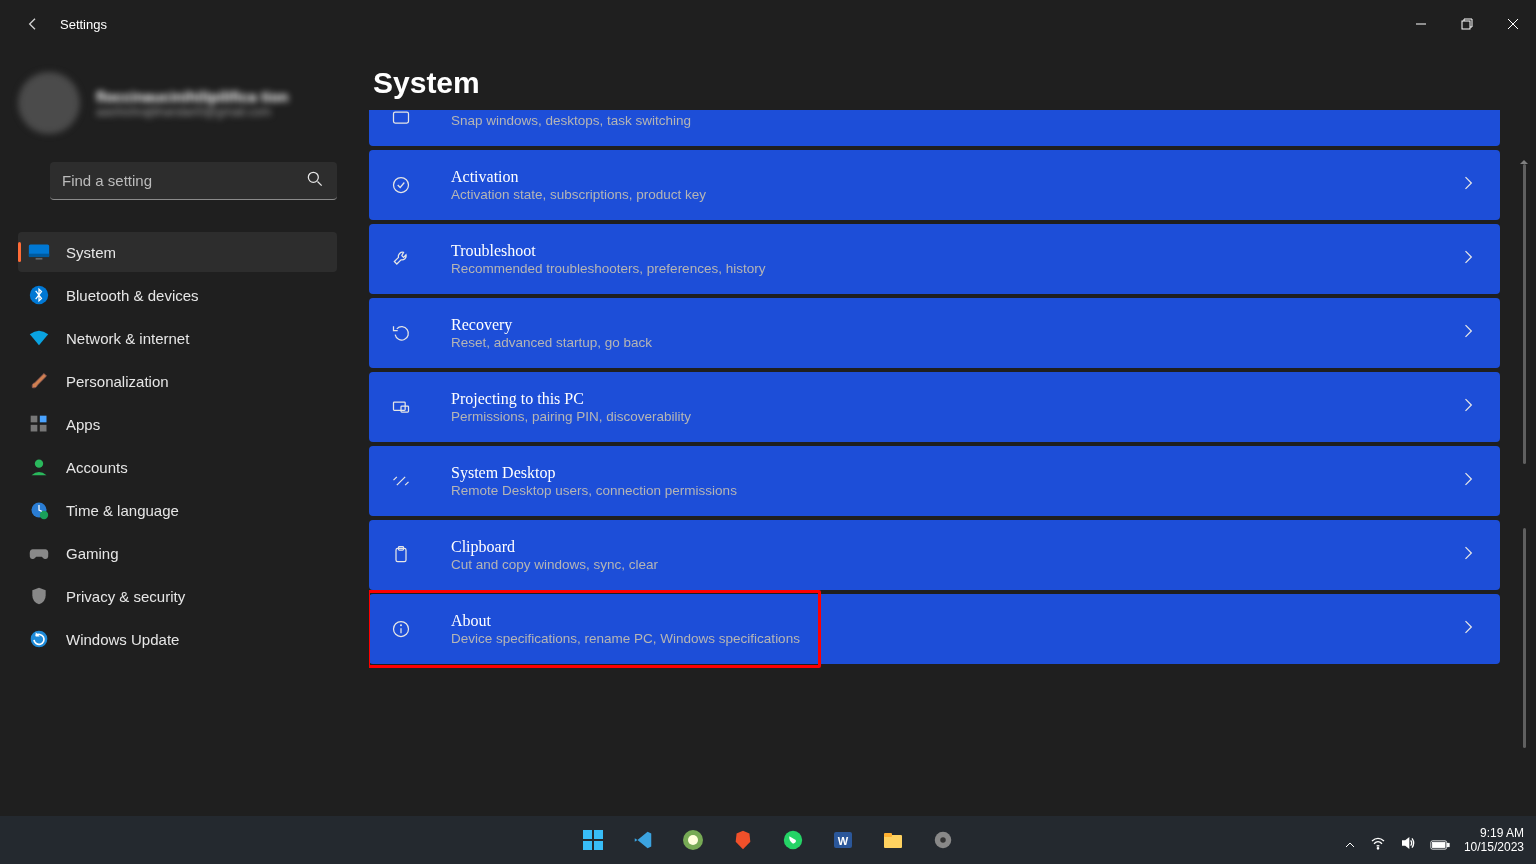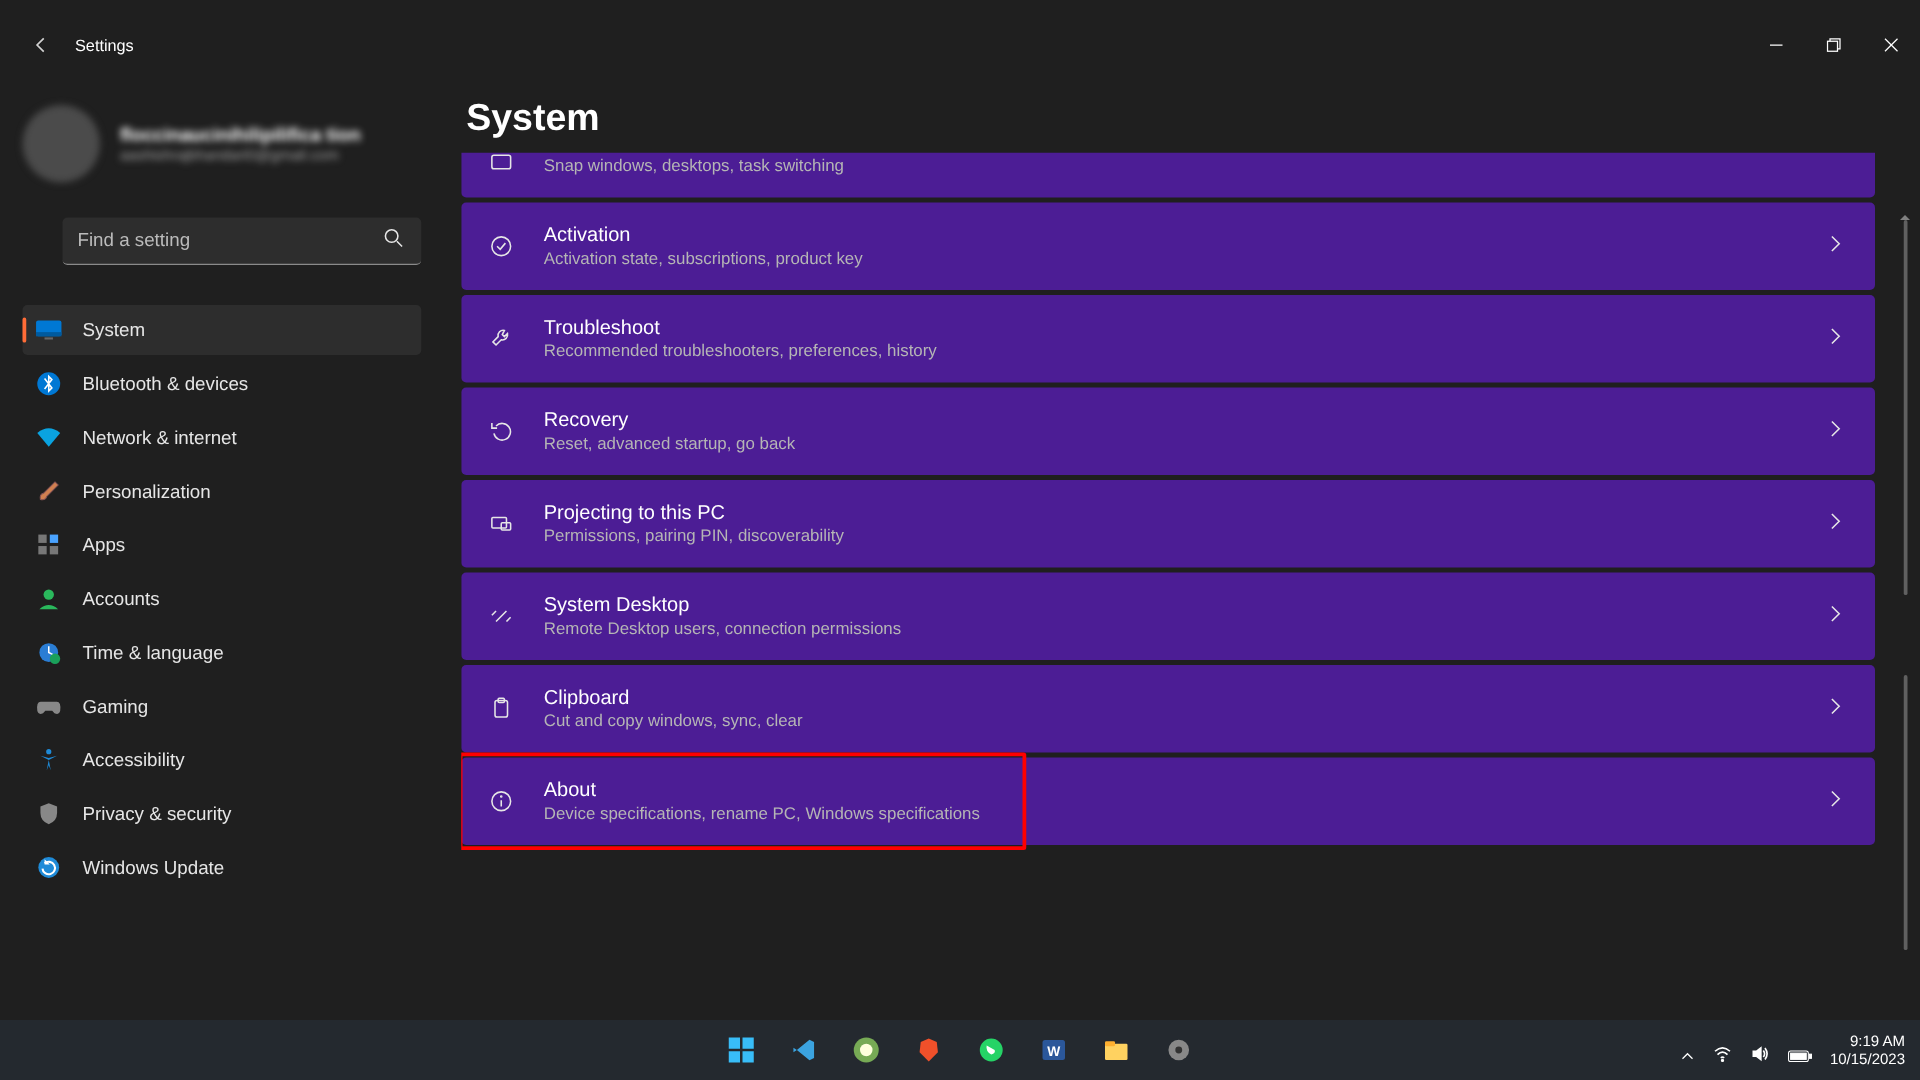--- a/index.html
+++ b/index.html
@@ -1,18 +1,18 @@
 <!DOCTYPE html>
 <html><head>
 <meta charset="utf-8">
 <style>
   * { box-sizing: border-box; margin: 0; padding: 0; }
   html, body { width: 1536px; height: 864px; overflow: hidden; font-family: "Segoe UI", sans-serif; background: #1e1e1e; color: #e6e6e6; }
   .window { width: 100%; height: 100%; background: #1f1f1f; display: flex; flex-direction: column; }
-  .titlebar { height: 48px; display: flex; align-items: center; justify-content: space-between; padding: 0 0 0 8px; margin-top: 12px; }
+  .titlebar { height: 48px; display: flex; align-items: center; justify-content: space-between; padding: 0 0 0 8px; }
   .titlebar-left { display: flex; align-items: center; gap: 18px; padding-left: 16px;}
   .titlebar-left .back-arrow { width: 18px; height: 18px; display:inline-flex; align-items:center; justify-content:center; opacity:.8;}
   .titlebar-title { font-size: 13px; color: #fff; }
   .win-controls { display: flex; height: 100%; }
   .win-btn { width: 46px; height: 100%; display:flex; align-items:center; justify-content:center; }
   .win-btn svg { stroke: #fff; }
   .body { flex:1; display:flex; min-height:0; }
   .sidebar { width: 355px; padding: 24px 18px 0 18px; display:flex; flex-direction:column; gap:6px;}
   .profile { display:flex; align-items:center; gap:16px; margin-bottom: 22px; filter: blur(3px); }
   .avatar { width: 62px; height: 62px; border-radius: 50%; background: #4b4b4b; }
@@ -24,25 +24,25 @@
   .search .sicon { position:absolute; right:12px; top:50%; transform:translateY(-50%); }
   .nav { display:flex; flex-direction:column; gap:3px; }
   .nav-item { display:flex; align-items:center; gap:16px; height:40px; padding:0 10px; border-radius:4px; font-size:15px; cursor:pointer; position:relative;}
   .nav-item.active { background:#2d2d2d; }
   .nav-item.active::before { content:""; position:absolute; left:0; top:10px; bottom:10px; width:3px; background:#ff6c37; border-radius:2px;}
   .nav-icon { width:22px; height:22px; display:inline-flex; align-items:center; justify-content:center; font-size:18px;}
   .main { flex:1; min-width:0; display:flex; flex-direction:column; padding: 18px 0 0 14px; position: relative;}
   .page-title { font-size: 30px; font-weight:600; color:#fff; margin-bottom: 10px; margin-left: 4px;}
   .list-wrap { flex:1; overflow:hidden; padding-right: 36px; position:relative;}
   .list { display:flex; flex-direction:column; gap:4px; }
-  .row { background:#4c1d95; border-radius:4px; min-height:70px; display:flex; align-items:center; padding: 0 22px 0 18px; gap:20px; position:relative;}
+  .row { background:#1d4ed8; border-radius:4px; min-height:70px; display:flex; align-items:center; padding: 0 22px 0 18px; gap:36px; position:relative;}
   .row.first-partial { min-height:36px; align-items: flex-start; padding-top:0; border-radius: 0 0 4px 4px;}
   .row-icon { width:28px; height:28px; display:flex; align-items:center; justify-content:center; color:#fff; flex-shrink:0;}
   .row-texts { flex:1; }
-  .row-title { font-size:16px; color:#fff; }
+  .row-title { font-size:16px; color:#fff;font-family:Liberation Serif, serif; }
   .row-sub { font-size:13.5px; color:#b5b5b5; margin-top:1px;}
   .row-chevron { color:#ccc; }
   .highlight { border: 3px solid #ff0000; border-radius:2px; pointer-events:none; }
   .highlight-box { position:absolute; }
   .scroll-track { position:absolute; right:10px; top:116px; width:3px; height:300px; background:#606060; border-radius:2px;}
   .scroll-track::before { content:""; position:absolute; top:-8px; left:-3px; border:4px solid transparent; border-bottom-color:#808080;}
   .scroll-thumb { position:absolute; right:10px; top:480px; width:3px; height:220px; background:#606060; border-radius:2px;}
   .taskbar { position: fixed; bottom:0; left:0; right:0; height:48px; background:#24292f; display:flex; align-items:center; justify-content:center; }
   .task-center { display:flex; gap:22px; align-items:center;}
   .task-icon { width:28px; height:28px; display:flex; align-items:center; justify-content:center; font-size:20px;}
@@ -170,29 +170,20 @@
           </span>
           <span>Time &amp; language</span>
         </div>
         <div class="nav-item">
           <span class="nav-icon">
             <svg viewBox="0 0 24 24" width="22" height="22" fill="#888">
                 <path d="M5 8 H19 Q23 8 22 16 Q21 20 17 18 L15 16 H9 L7 18 Q3 20 2 16 Q1 8 5 8"></path>
               </svg>
           </span>
           <span>Gaming</span>
-        </div>
-        <div class="nav-item">
-          <span class="nav-icon">
-            <svg viewBox="0 0 24 24" width="20" height="20" fill="#1f8bd8">
-                <circle cx="12" cy="4" r="2.5"></circle>
-                <path d="M4 8 L12 10 L20 8 L12 12 L14 22 L12 17 L10 22 L12 12 Z"></path>
-              </svg>
-          </span>
-          <span>Accessibility</span>
         </div>
         <div class="nav-item">
           <span class="nav-icon">
             <svg viewBox="0 0 24 24" width="20" height="20" fill="#888">
                 <path d="M12 2 L20 5 V11 Q20 19 12 22 Q4 19 4 11 V5 Z"></path>
               </svg>
           </span>
           <span>Privacy &amp; security</span>
         </div>
         <div class="nav-item">

